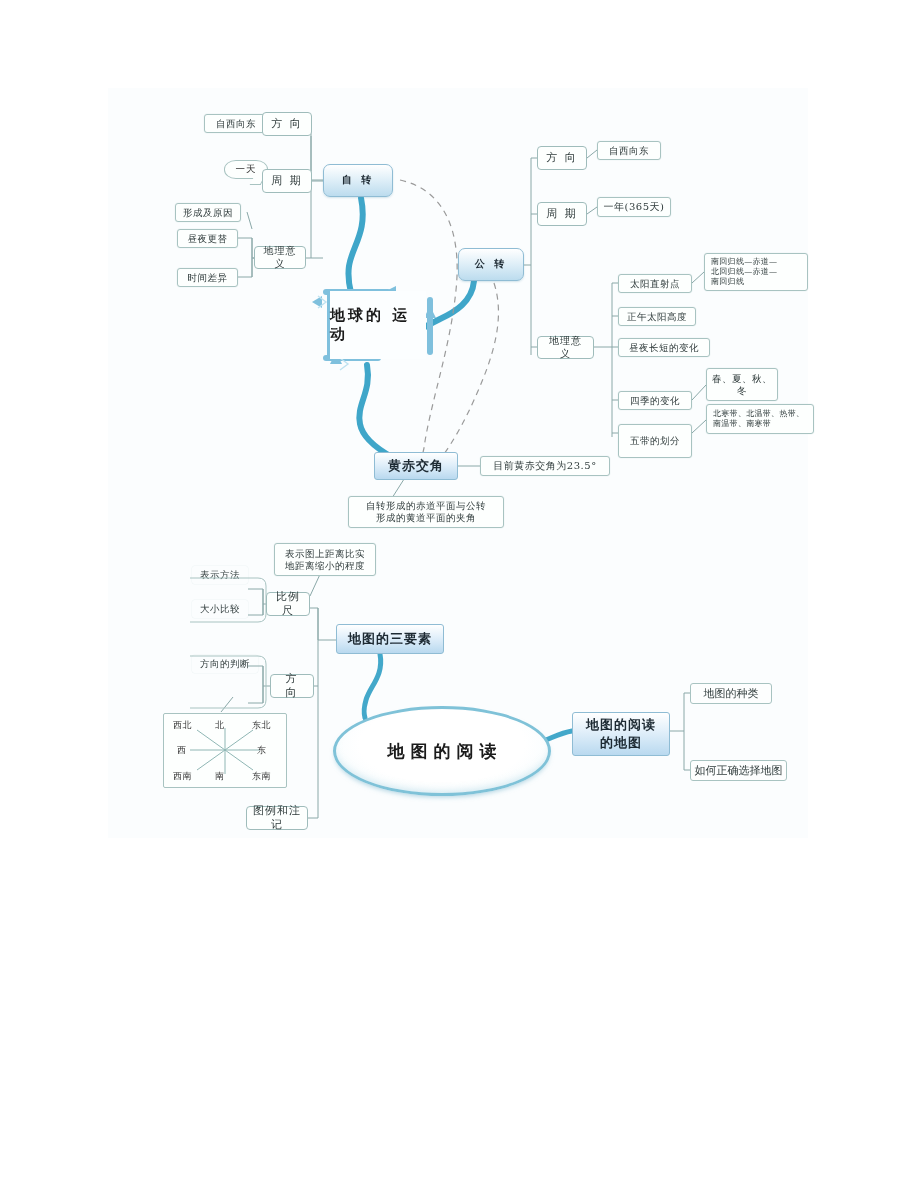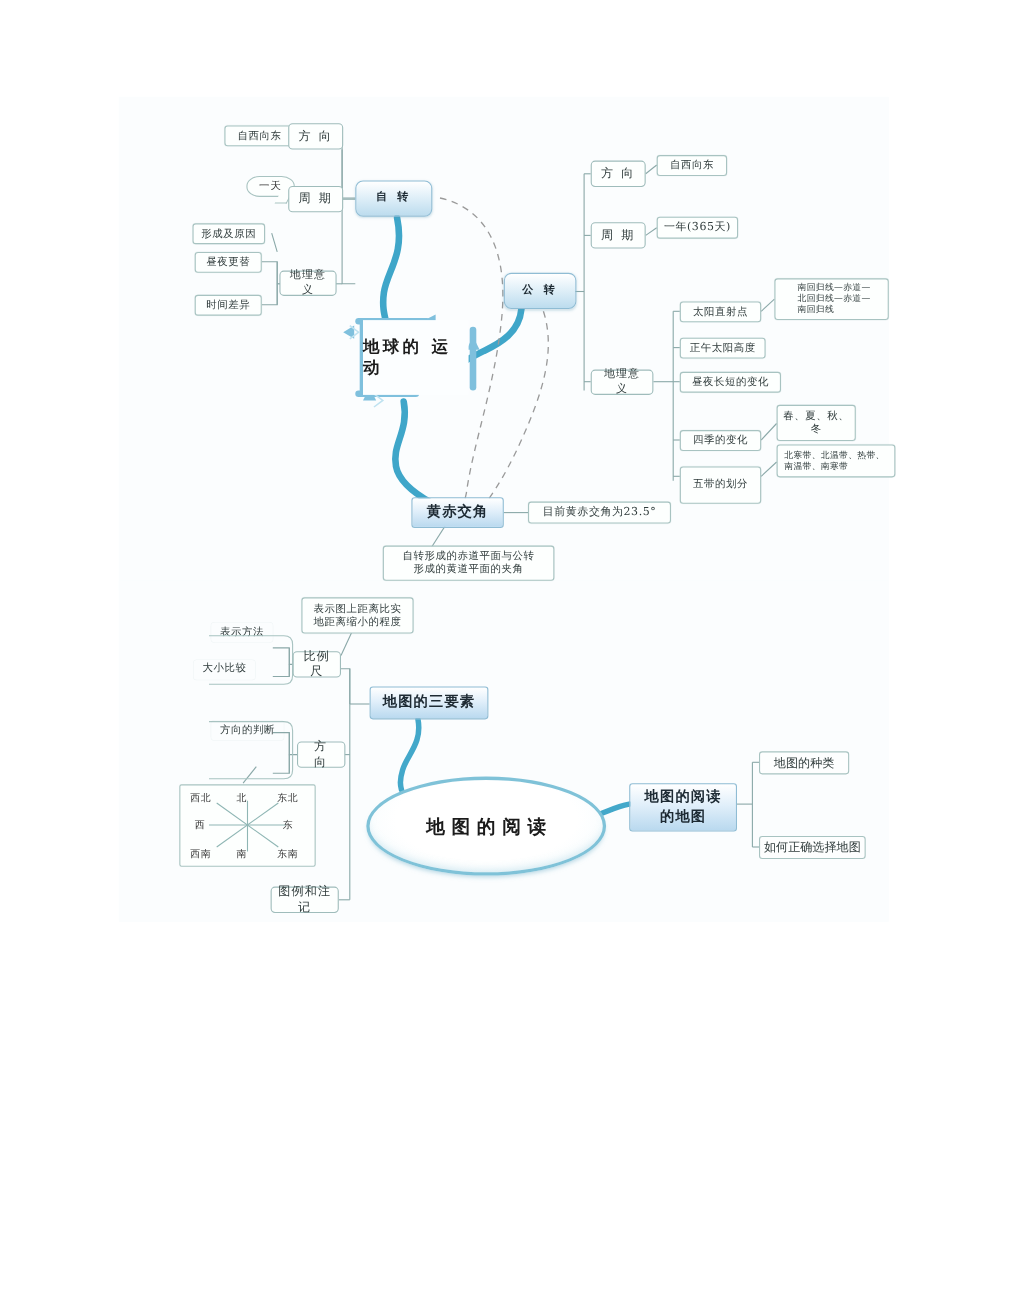--- a/index.html
+++ b/index.html
@@ -270,35 +270,35 @@
   <div class="node leaf" style="left:618px;top:274px;width:74px;height:19px;">太阳直射点</div>
 
   <div class="node leaf" style="left:618px;top:307px;width:78px;height:19px;">正午太阳高度</div>
 
   <div class="node leaf" style="left:618px;top:338px;width:92px;height:19px;">昼夜长短的变化</div>
 
   <div class="node leaf" style="left:618px;top:391px;width:74px;height:19px;">四季的变化</div>
 
   <div class="node leaf" style="left:618px;top:424px;width:74px;height:34px;">五带的划分</div>
 
-  <div class="node leaf leaf-xs" style="left:704px;top:253px;width:104px;height:38px;text-align:left;justify-content:flex-start;padding-left:20px;">南回归线—赤道—
+  <div class="node leaf leaf-xs" style="left:704px;top:253px;width:104px;height:38px;text-align:left;justify-content:flex-start;padding-left:6px;">南回归线—赤道—
 北回归线—赤道—
 南回归线</div>
 
   <div class="node leaf" style="left:706px;top:368px;width:72px;height:33px;">春、夏、秋、冬</div>
 
   <div class="node leaf leaf-xs" style="left:706px;top:404px;width:108px;height:30px;text-align:left;justify-content:flex-start;padding-left:6px;">北寒带、北温带、热带、
 南温带、南寒带</div>
 
   <div class="node leaf" style="left:274px;top:543px;width:102px;height:33px;">表示图上距离比实
 地距离缩小的程度</div>
 
   <div class="node leaf" style="left:192px;top:566px;width:56px;height:18px;border:none;background:transparent;">表示方法</div>
 
-  <div class="node leaf" style="left:176px;top:600px;width:56px;height:18px;border:none;background:transparent;font-family:Liberation Serif, serif;">大小比较</div>
+  <div class="node leaf" style="left:192px;top:600px;width:56px;height:18px;border:none;background:transparent;">大小比较</div>
 
   <svg class="edges" style="left:0;top:0;" viewBox="0 0 920 1191">
     <g fill="none" stroke="#a8c3c1" stroke-width="1">
       <path d="M190,578 L258,578 Q266,578 266,586 L266,614 Q266,622 258,622 L190,622"></path>
       <path d="M190,656 L258,656 Q266,656 266,664 L266,700 Q266,708 258,708 L190,708"></path>
     </g>
   </svg>
 
   <div class="node mid" style="left:266px;top:592px;width:44px;height:24px;font-size:11px;letter-spacing:1px;">比例尺</div>
 

